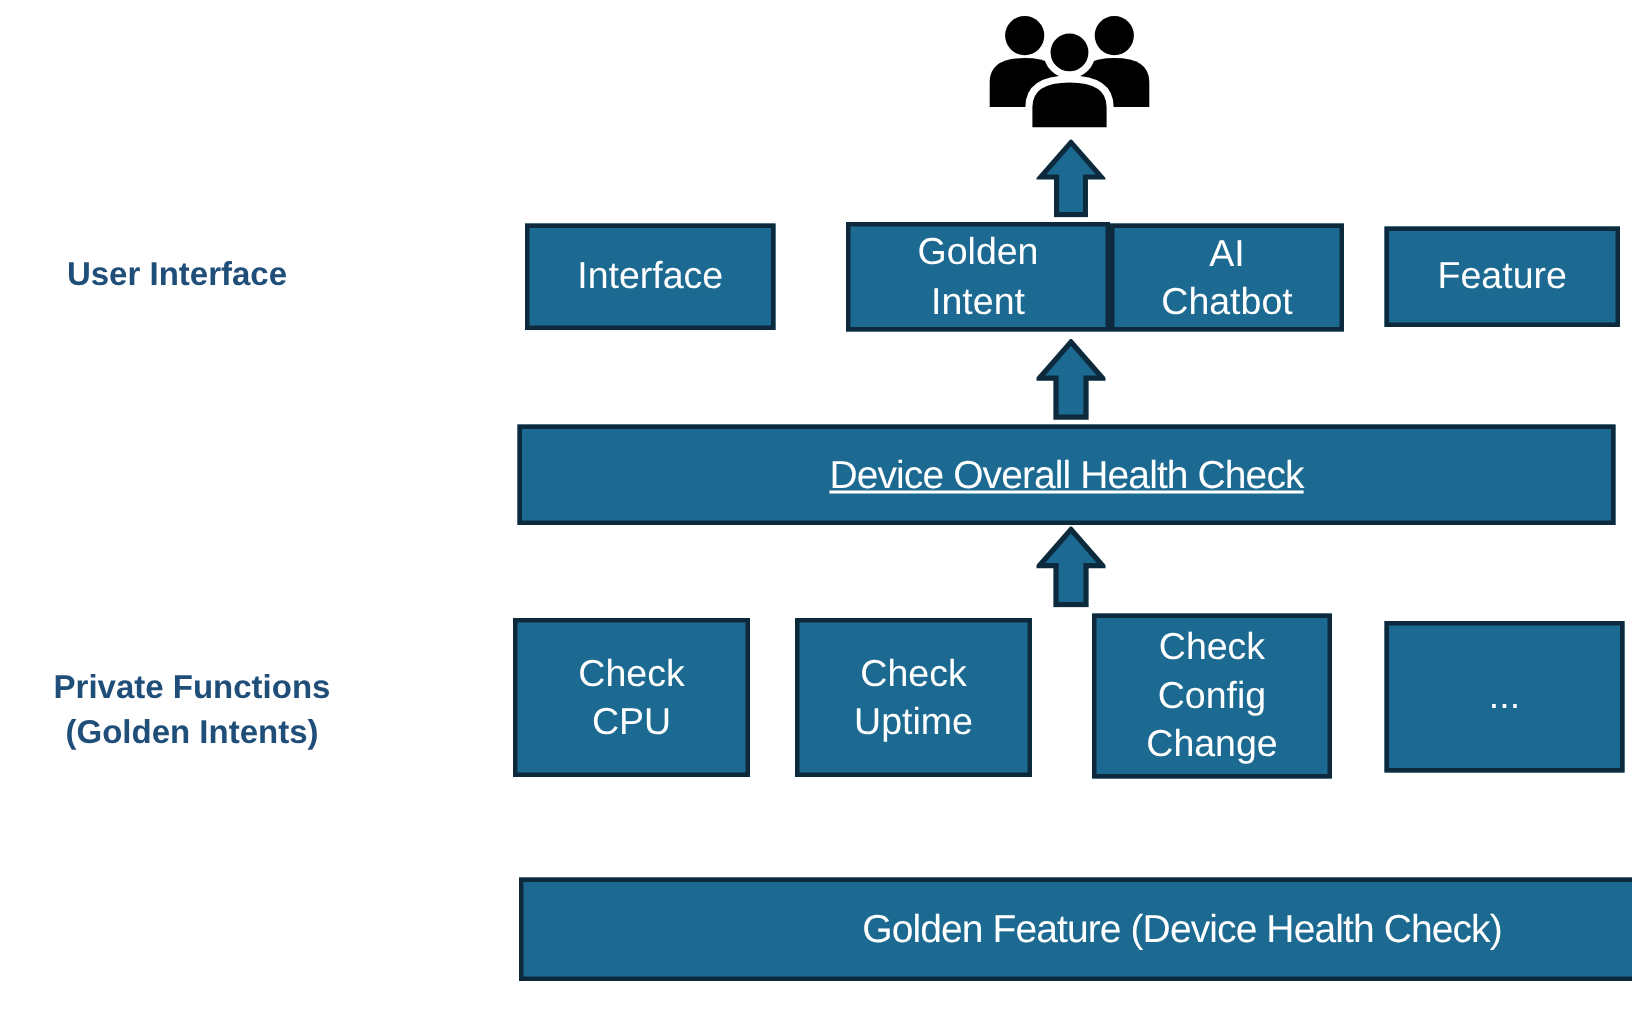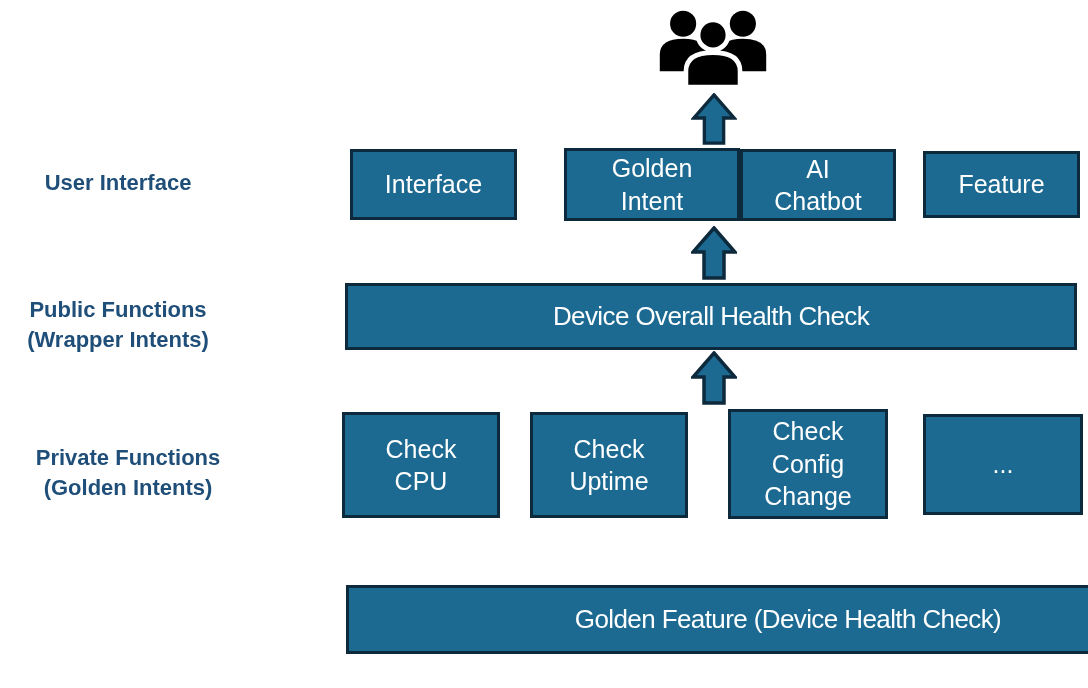--- a/index.html
+++ b/index.html
@@ -77,29 +77,28 @@
     <polygon points="23,2 44,26 33,26 33,52 13,52 13,26 2,26"></polygon>
   </svg>
   <svg class="arrow" style="left:691px; top:226px;" width="46" height="54" viewBox="0 0 46 54" aria-hidden="true">
     <polygon points="23,2 44,26 33,26 33,52 13,52 13,26 2,26"></polygon>
   </svg>
   <svg class="arrow" style="left:691px; top:351px;" width="46" height="54" viewBox="0 0 46 54" aria-hidden="true">
     <polygon points="23,2 44,26 33,26 33,52 13,52 13,26 2,26"></polygon>
   </svg>
 
   <div class="side-label" style="top:168px;">User Interface</div>
-  <div class="side-label" style="top:295px;">Public Functions<br>(Wrapper Intents)</div>
   <div class="side-label" style="top:443px;padding-left:20px;">Private Functions<br>(Golden Intents)</div>
 
   <div class="box" style="left:350px; top:149px; width:167px; height:71px;">Interface</div>
   <div class="box" style="left:564px; top:148px; width:176px; height:73px;">Golden<br>Intent</div>
   <div class="box" style="left:740px; top:149px; width:156px; height:72px;">AI<br>Chatbot</div>
   <div class="box" style="left:923px; top:151px; width:157px; height:67px;">Feature</div>
 
-  <div class="box wide" style="left:345px; top:283px; width:732px; height:67px;">Device Overall Health Check</div>
+  <div class="box wide" style="left:345px; top:283px; width:732px; height:67px;text-decoration:underline;">Device Overall Health Check</div>
 
   <div class="box" style="left:342px; top:412px; width:158px; height:106px;">Check<br>CPU</div>
   <div class="box" style="left:530px; top:412px; width:158px; height:106px;">Check<br>Uptime</div>
   <div class="box" style="left:728px; top:409px; width:160px; height:110px;">Check<br>Config<br>Change</div>
   <div class="box" style="left:923px; top:414px; width:160px; height:101px;">...</div>
 
   <div class="box wide" style="left:346px; top:585px; width:884px; height:69px;">Golden Feature (Device Health Check)</div>
 
 </div>
 

